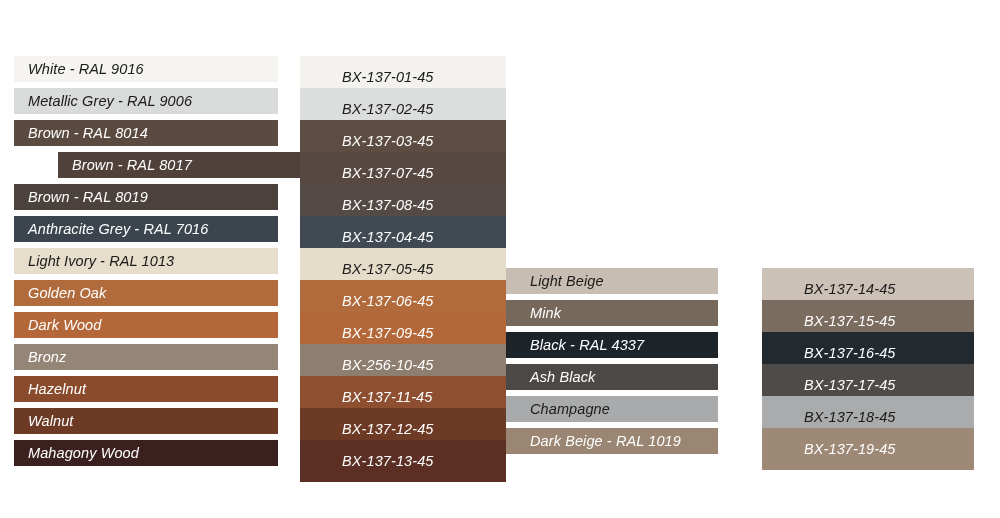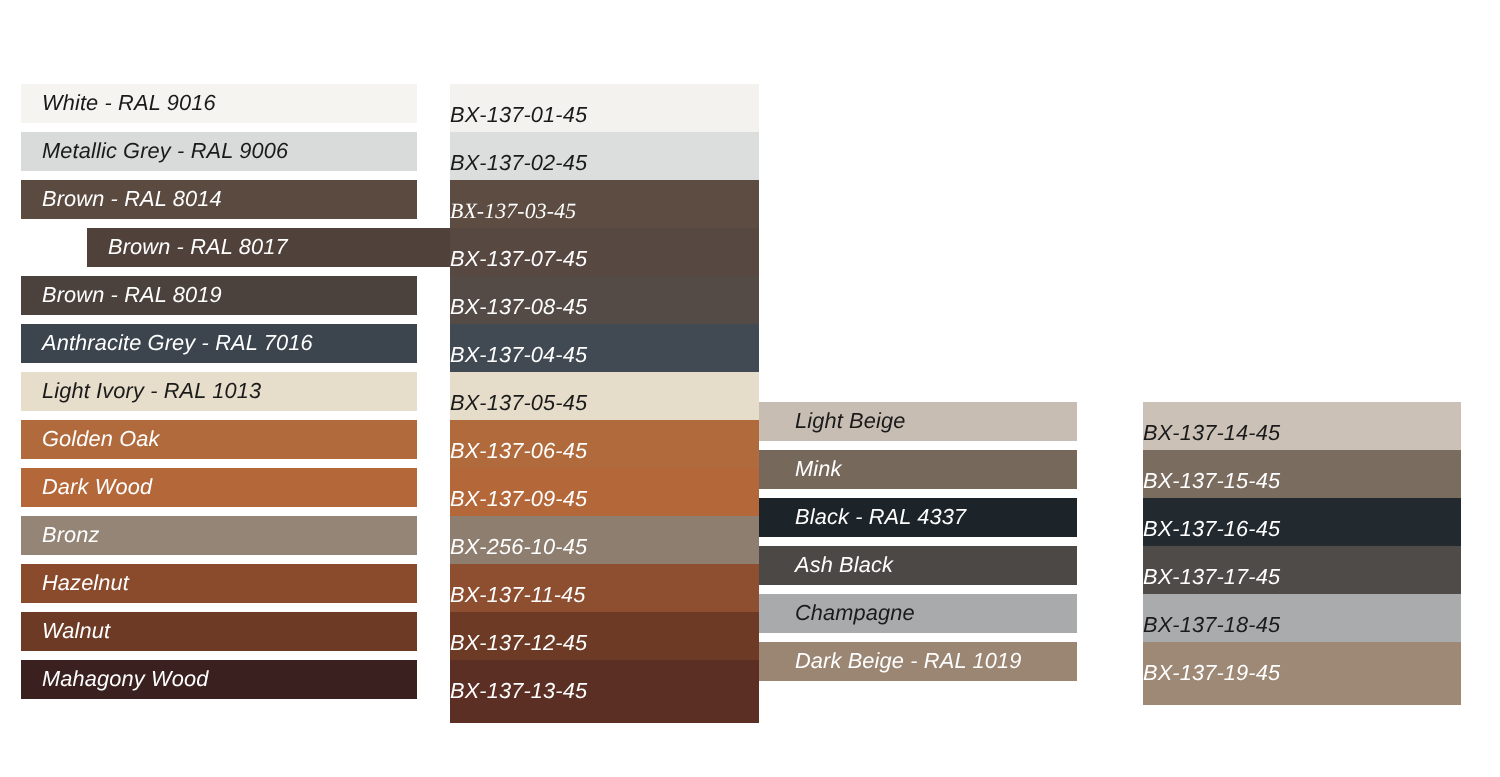--- a/index.html
+++ b/index.html
@@ -36,20 +36,21 @@
   .swatch span {
     font-style: italic;
     font-size: 14.5px;
     letter-spacing: 0.1px;
   }
   .code {
     height: 42px;
     box-sizing: border-box;
     display: flex;
     align-items: center;
+    padding-left: 42px;
     overflow: hidden;
     white-space: nowrap;
   }
   .code span {
     font-style: italic;
     font-size: 14.5px;
     letter-spacing: 0.1px;
   }
   
   #left-group { left: 14px; top: 56px; }
@@ -83,21 +84,21 @@
         </div>
         <div class="code left-cd" style="background: rgb(220, 221, 221);">
           <span style="color: rgb(26, 26, 26);">BX-137-02-45</span>
         </div>
       </div>
       <div class="grp-row">
         <div class="swatch left-sw" style="background: rgb(91, 74, 64);">
           <span style="color: rgb(255, 255, 255);">Brown - RAL 8014</span>
         </div>
         <div class="code left-cd" style="background: rgb(93, 76, 66);">
-          <span style="color: rgb(255, 255, 255); font-family: Liberation Serif, serif;">BX-137-03-45</span>
+          <span style="color: rgb(255, 255, 255);">BX-137-03-45</span>
         </div>
       </div>
       <div class="grp-row">
         <div class="swatch left-sw" style="background: rgb(80, 66, 59); margin-left: 44px;">
           <span style="color: rgb(255, 255, 255);">Brown - RAL 8017</span>
         </div>
         <div class="code left-cd" style="background: rgb(87, 72, 65);">
           <span style="color: rgb(255, 255, 255);">BX-137-07-45</span>
         </div>
       </div>

